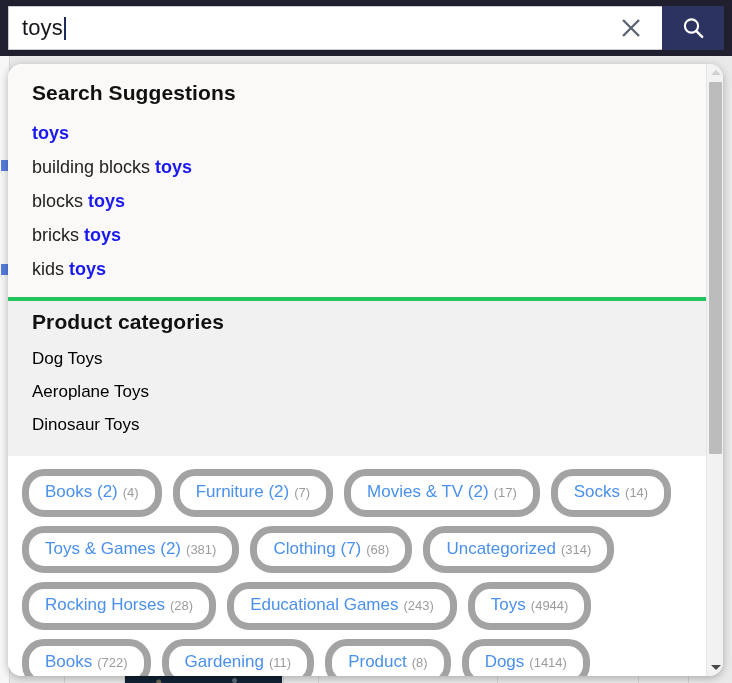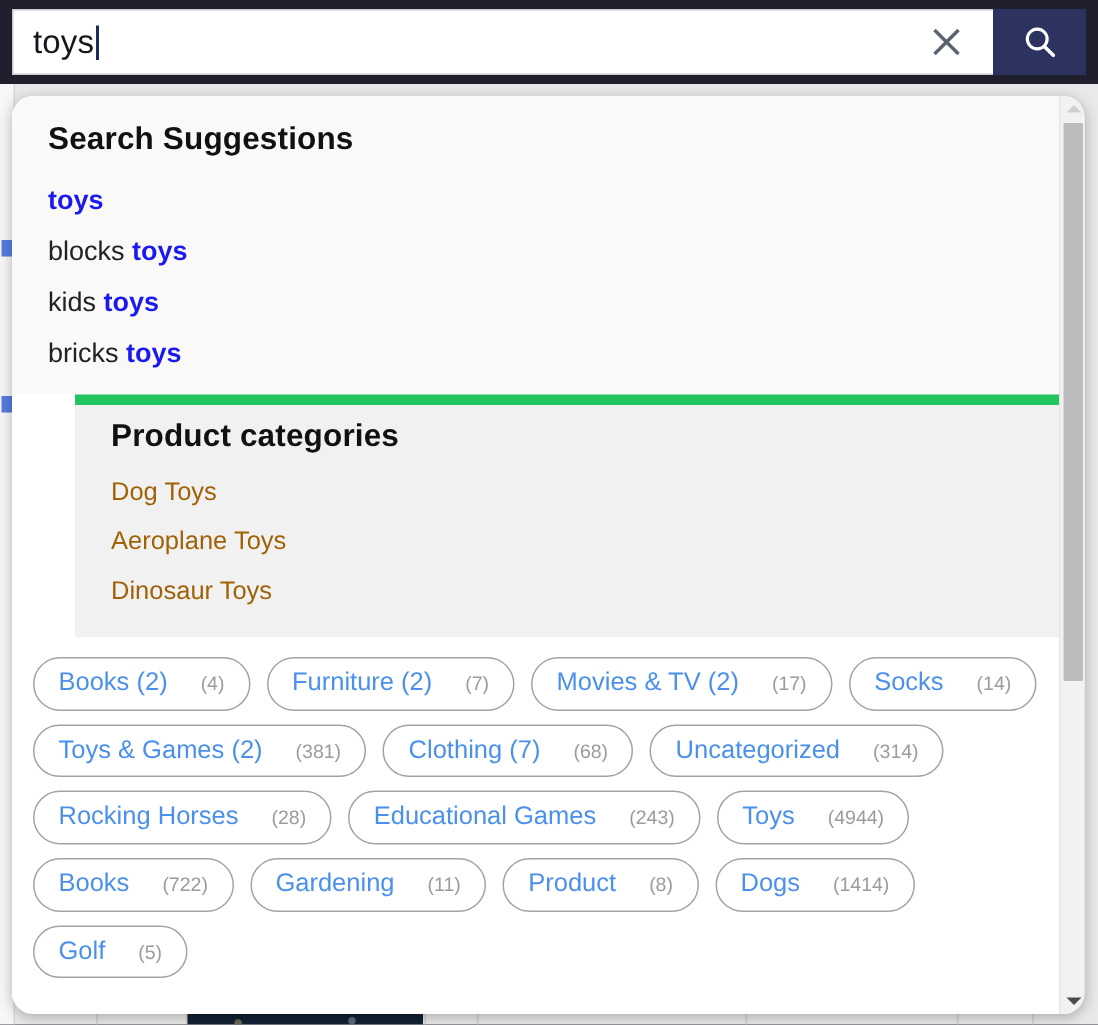--- a/index.html
+++ b/index.html
@@ -134,22 +134,21 @@
     overflow: hidden;
   }
 
   .sec-suggestions {
     background: #faf9f7;
     padding: 17px 0 10px 0;
   }
   .sec-categories {
     background: #f1f1f1;
     padding: 9px 0 14px 0;
-    border-top: 7px solid #22c55e;
-    margin-left: 42px;
+    border-top: 4px solid #22c55e;
   }
   .sec-tags {
     background: #ffffff;
     padding: 13px 14px 14px 14px;
     display: flex;
     flex-wrap: wrap;
     gap: 9px 11px;
     align-content: flex-start;
   }
 
@@ -169,32 +168,32 @@
     padding: 6px 24px 7px 24px;
     cursor: pointer;
     line-height: 1.17;
     white-space: nowrap;
   }
   .sugg b { color: #1a1aee; font-weight: bold; }
   .sugg.all-match { color: #1a1aee; font-weight: bold; }
 
   .cat {
     font-size: 17px;
-    color: #a16207;
+    color: #000000;
     padding: 6px 24px 7px 24px;
     cursor: pointer;
     line-height: 1.17;
     white-space: nowrap;
   }
 
   .tag {
     display: inline-flex;
     align-items: baseline;
-    gap: 22px;
-    border: 1px solid #a3a3a3;
+    gap: 5px;
+    border: 7px solid #a3a3a3;
     border-radius: 22px;
     background: #ffffff;
     padding: 7px 16px 8px 16px;
     cursor: pointer;
     white-space: nowrap;
     line-height: 1.1;
   }
   .tag .tag-label {
     font-size: 17px;
     color: #4a90ec;
@@ -278,23 +277,24 @@
     </div>
   </div>
 
   <div class="dropdown">
     <div class="dd-inner">
 
       <div class="sec-suggestions">
         <div class="sec-head">Search Suggestions</div>
         <div id="sugg-list">
             <div class="sugg all-match"><span>toys</span></div>
+            <div class="sugg"><span>building blocks </span><b>toys</b></div>
             <div class="sugg"><span>blocks </span><b>toys</b></div>
+            <div class="sugg"><span>bricks </span><b>toys</b></div>
             <div class="sugg"><span>kids </span><b>toys</b></div>
-            <div class="sugg"><span>bricks </span><b>toys</b></div>
           </div>
       </div>
 
       <div class="sec-categories">
         <div class="sec-head">Product categories</div>
         <div id="cat-list">
             <div class="cat">Dog Toys</div>
             <div class="cat">Aeroplane Toys</div>
             <div class="cat">Dinosaur Toys</div>
           </div>

